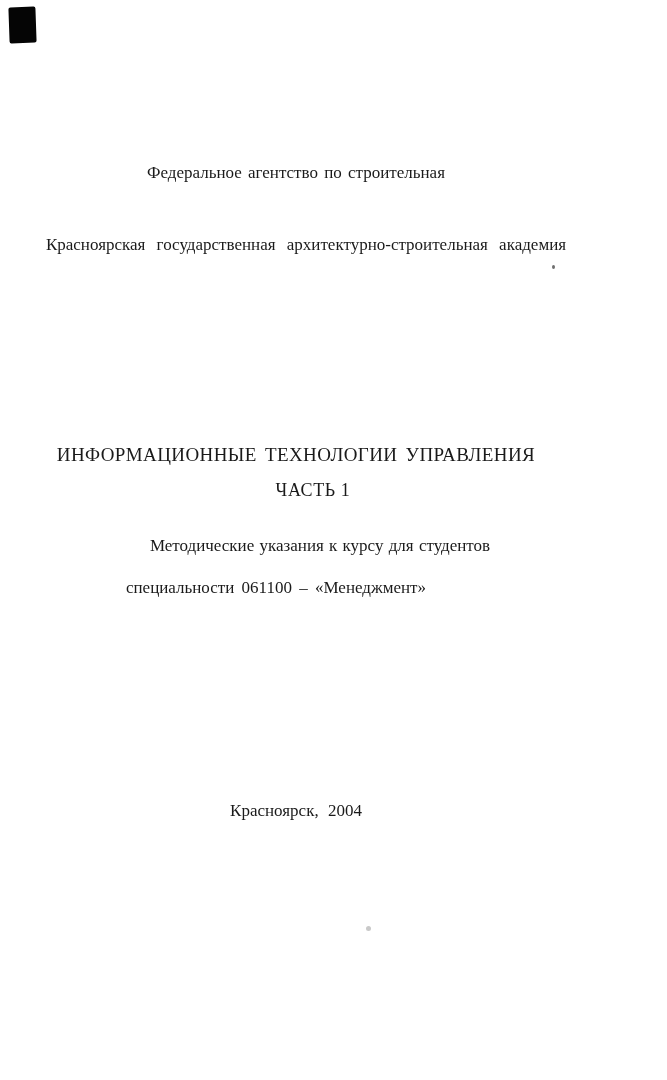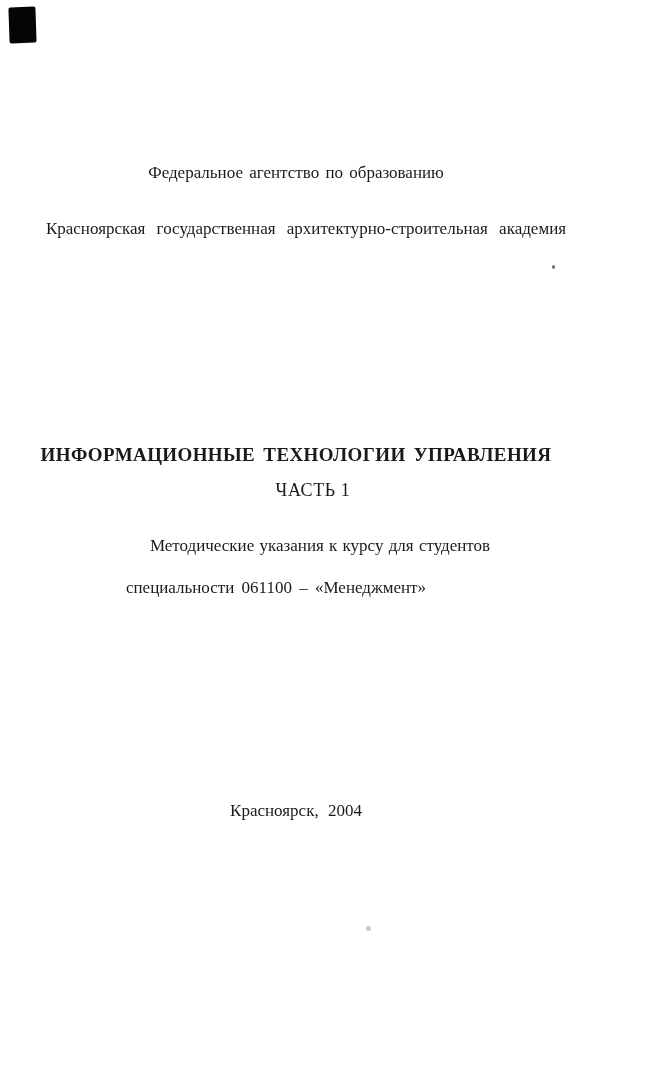--- a/index.html
+++ b/index.html
@@ -24,31 +24,31 @@
     text-align: center;
     white-space: nowrap;
     -webkit-font-smoothing: antialiased;
   }
   .agency {
     top: 163px;
     font-size: 17px;
     word-spacing: 2px;
   }
   .institution {
-    top: 219px;
+    top: 235px;
     width: 612px;
     font-size: 17px;
     word-spacing: 7px;
   }
   .doc-title {
     top: 444px;
     font-size: 19px;
     letter-spacing: 0.4px;
     word-spacing: 3px;
-    font-weight: 700;
+    font-weight: 400;
   }
   .part-title {
     top: 480px;
     font-size: 18px;
     letter-spacing: 0.6px;
     padding-left: 17px;
   }
   .subtitle {
     top: 536px;
     font-size: 17px;
@@ -98,21 +98,21 @@
 </style>
 </head>
 <body>
 
 <div class="page">
 
   <div class="corner-mark"></div>
   <div class="speck-1"></div>
   <div class="speck-2"></div>
 
-  <div class="line agency">Федеральное агентство по образованию</div>
+  <div class="line agency">Федеральное агентство по строительная</div>
 
   <div class="line institution">Красноярская государственная архитектурно-строительная академия</div>
 
   <div class="line doc-title">ИНФОРМАЦИОННЫЕ ТЕХНОЛОГИИ УПРАВЛЕНИЯ</div>
 
   <div class="line part-title">ЧАСТЬ 1</div>
 
   <div class="line subtitle">Методические указания к курсу для студентов</div>
 
   <div class="line specialty">специальности 061100 – «Менеджмент»</div>

